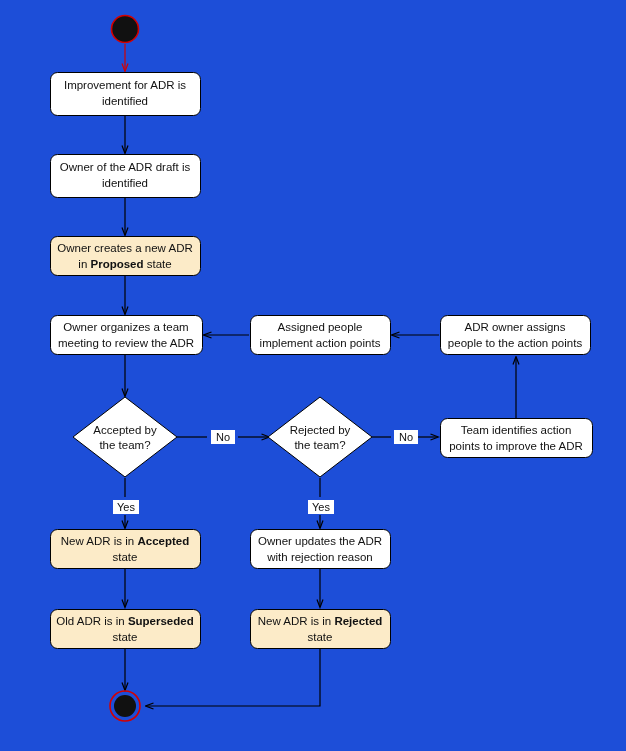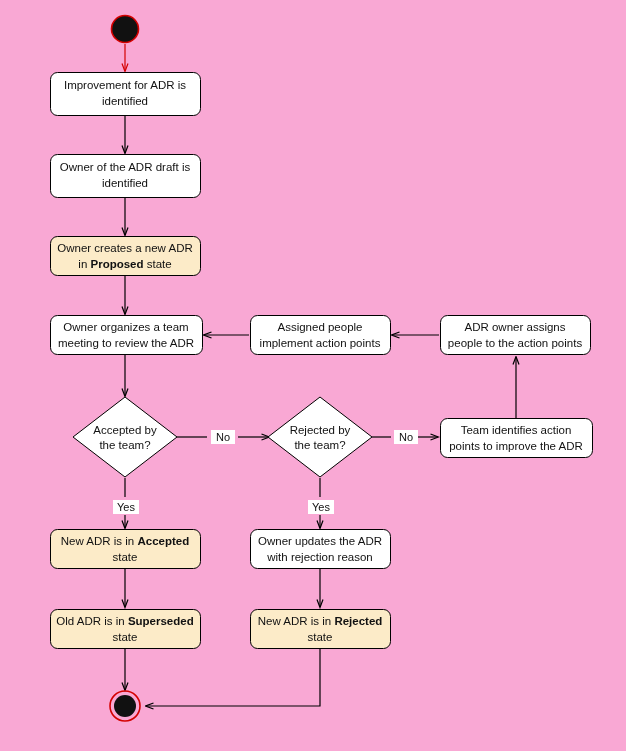--- a/index.html
+++ b/index.html
@@ -8,21 +8,21 @@
     padding: 0;
     background: #ffffff;
   }
   body {
     font-family: "Liberation Sans", sans-serif;
   }
   #diagram-root {
     position: relative;
     width: 626px;
     height: 751px;
-    background: #f9a8d4;
+    background: #1d4ed8;
     overflow: hidden;
   }
   svg.canvas {
     display: block;
     width: 626px;
     height: 751px;
   }
   .node-box {
     fill: #ffffff;
     stroke: #000000;

